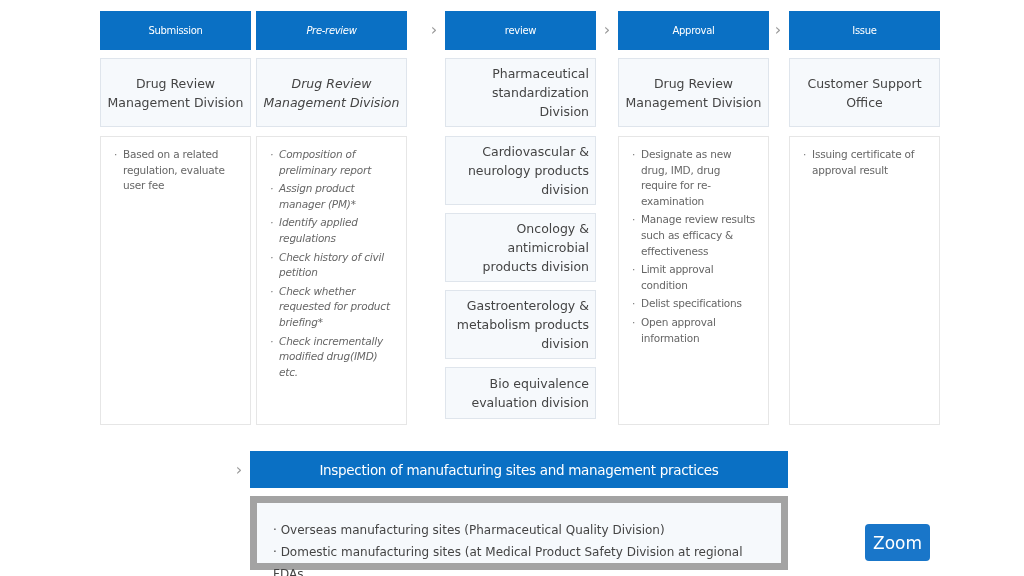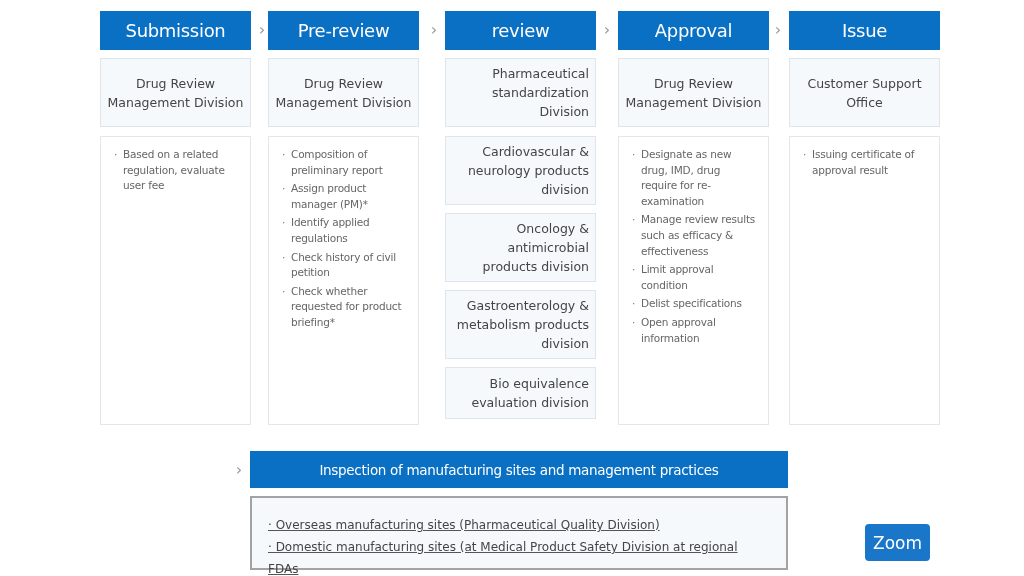--- a/index.html
+++ b/index.html
@@ -3,21 +3,21 @@
 <meta charset="utf-8">
 <style>
   html, body { margin:0; padding:0; }
   body {
     width:1024px; height:576px; background:#ffffff; position:relative; overflow:hidden;
     font-family: "DejaVu Sans", "Liberation Sans", sans-serif; color:#555;
   }
   .col { position:absolute; top:11px; width:151px; }
   .stage {
     height:39px; background:#0a70c4; color:#fff; display:flex; align-items:center; justify-content:center;
-    font-size:18px; letter-spacing:-0.3px;
+    font-size:10px; letter-spacing:-0.3px;
   }
   .div-box {
     margin-top:8px; height:69px; background:#f6f9fc; border:1px solid #dfe5ec; box-sizing:border-box;
     display:flex; align-items:center; justify-content:center; text-align:center;
     font-size:12.5px; line-height:19px; color:#444; padding:0 6px;
   }
   .detail {
     margin-top:9px; height:289px; background:#fff; border:1px solid #e6e6e6; box-sizing:border-box;
     padding:10px 10px 0 14px;
   }
@@ -26,23 +26,22 @@
     position:relative; padding-left:8px; font-size:10.5px; line-height:15.6px; color:#666; margin-bottom:3px;
     letter-spacing:-0.2px;
   }
   .detail li::before { content:"·"; position:absolute; left:-1px; top:0; color:#777; }
   .stack .div-box { margin-top:8px;text-align:right; }
   .stack .div-box.small { height:52px; }
   .arrow { position:absolute; font-size:16px; color:#999; top:20px; width:12px; text-align:center; }
   .bottom { position:absolute; left:250px; width:538px; top:451px; }
   .bottom .stage { height:37px; font-size:13.5px; }
   .bottom .bbox {
-    margin-top:8px; height:74px; background:#f6f9fc; border:2px solid #a3a3a3; box-sizing:border-box;
+    margin-top:8px; height:74px; background:#f6f9fc; border:7px solid #a3a3a3; box-sizing:border-box;
     padding:16px 16px 0 16px;
-    text-decoration:underline;
   }
   .bottom .bbox div { font-size:12px; line-height:22px; color:#444; }
   .zoom-btn {
     position:absolute; left:865px; top:524px; width:65px; height:37px; background:#1976c9; color:#fff;
     border-radius:4px; display:flex; align-items:center; justify-content:center; font-size:17px;
   }
 </style>
 </head>
 <body>
 
@@ -50,30 +49,31 @@
   <div class="stage">Submission</div>
   <div class="div-box">Drug Review Management Division</div>
   <div class="detail">
     <ul>
       <li>Based on a related regulation, evaluate user fee</li>
     </ul>
   </div>
 </div>
 <div class="arrow" style="left:256px;">›</div>
 
-<div class="col" style="left:268px;">
+<div class="col" style="left:256px;font-style:italic;">
   <div class="stage">Pre-review</div>
   <div class="div-box">Drug Review Management Division</div>
   <div class="detail">
     <ul>
       <li>Composition of preliminary report</li>
       <li>Assign product manager (PM)*</li>
       <li>Identify applied regulations</li>
       <li>Check history of civil petition</li>
       <li>Check whether requested for product briefing*</li>
+      <li>Check incrementally modified drug(IMD) etc.</li>
     </ul>
   </div>
 </div>
 <div class="arrow" style="left:428px;">›</div>
 
 <div class="col stack" style="left:445px;">
   <div class="stage">review</div>
   <div class="div-box">Pharmaceutical standardization Division</div>
   <div class="div-box" style="margin-top:9px;">Cardiovascular &amp; neurology products division</div>
   <div class="div-box">Oncology &amp; antimicrobial products division</div>

